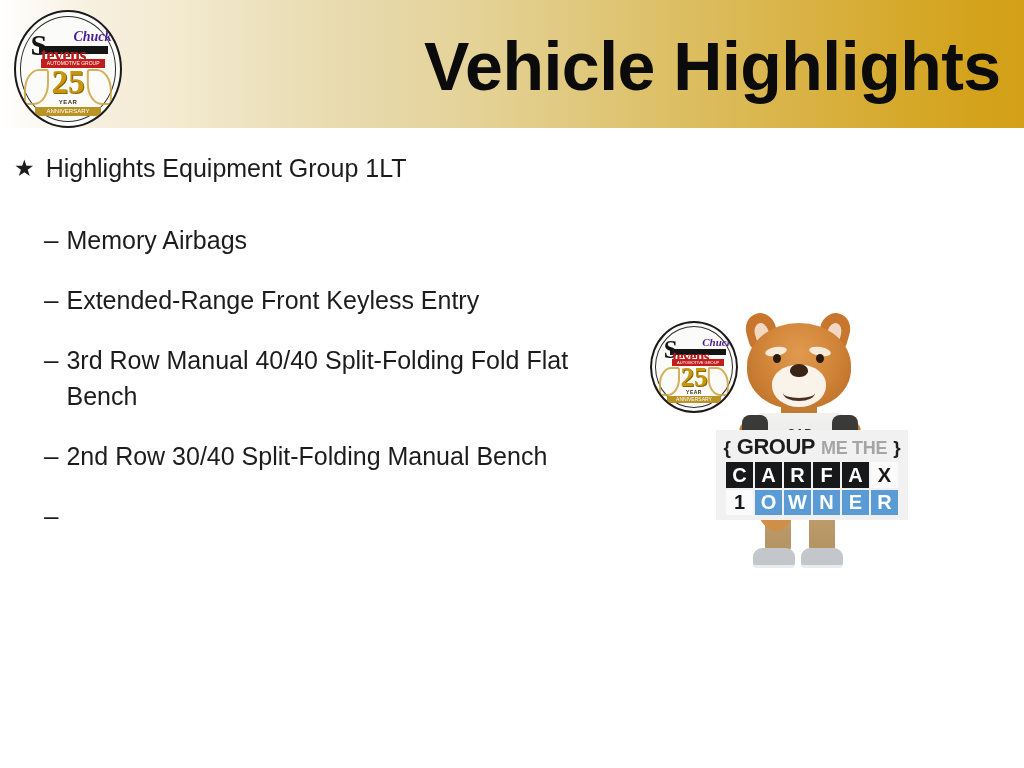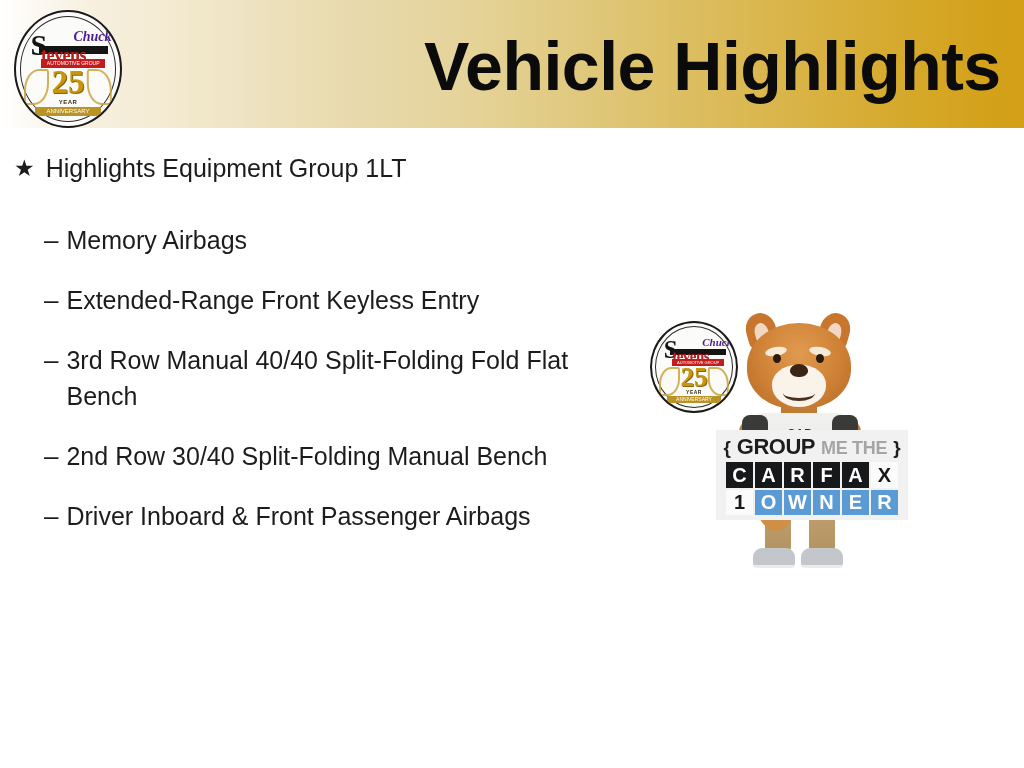--- a/index.html
+++ b/index.html
@@ -511,21 +511,20 @@
     <span class="bullet-text">3rd Row Manual 40/40 Split-Folding Fold Flat Bench</span>
   </div>
 
   <div class="bullet-row sub">
     <span class="bullet-mark">–</span>
     <span class="bullet-text">2nd Row 30/40 Split-Folding Manual Bench</span>
   </div>
 
   <div class="bullet-row sub">
     <span class="bullet-mark">–</span>
-    <span class="bullet-text">Driver Inboard &amp; Front Passenger Airbags</span>
   </div>
 
 </div>
 
 <div id="carfax-figure">
 
   <div id="carfax-badge">
     <div class="cs-badge">
       <div class="cs-inner"></div>
       <div class="cs-s">S</div>

